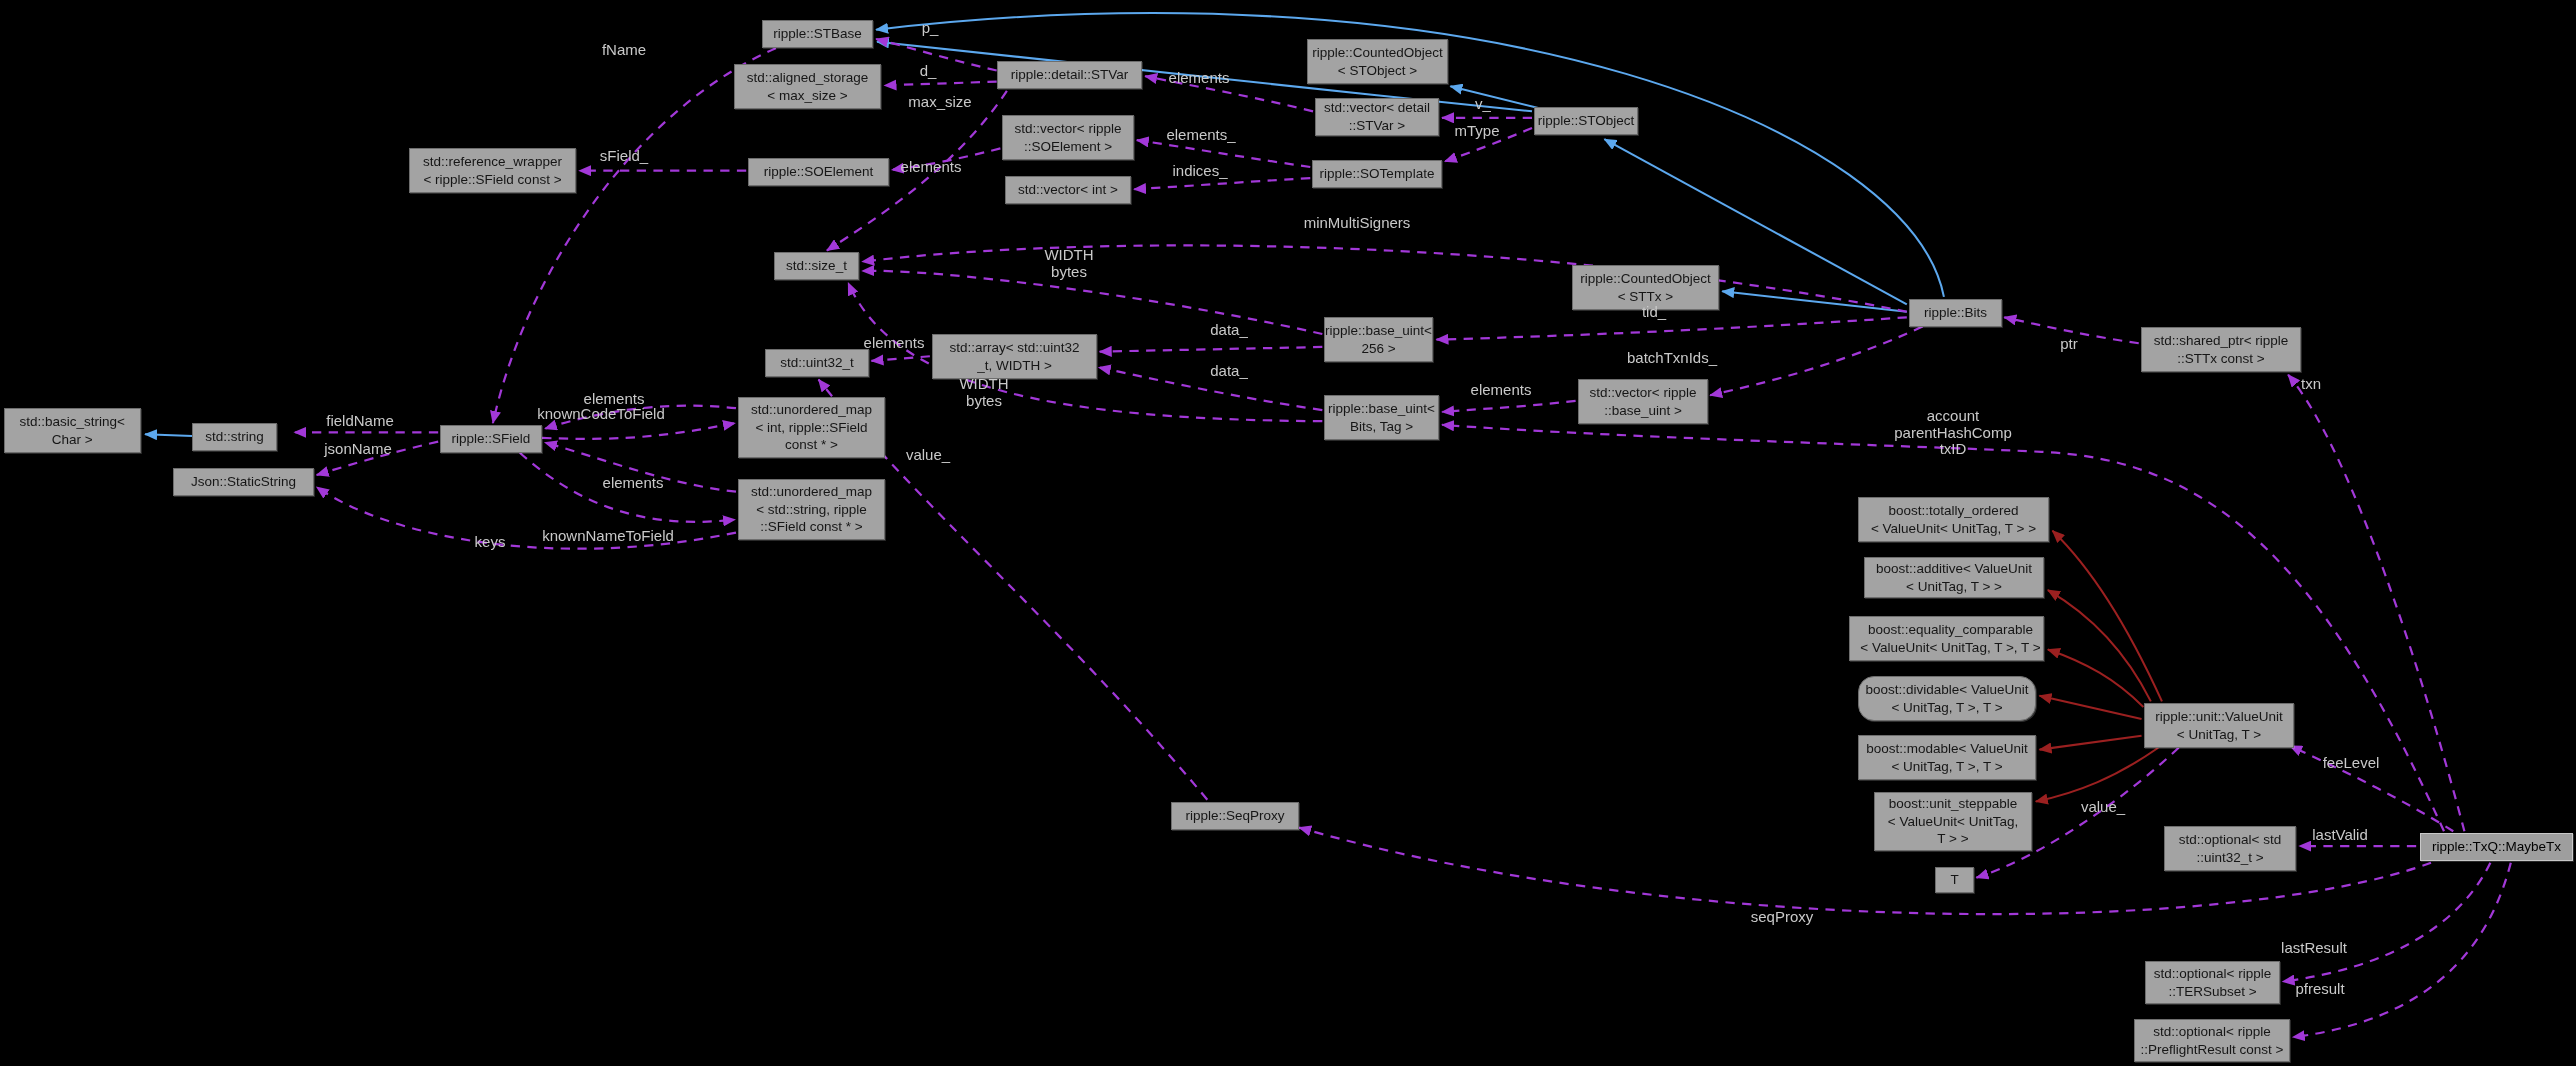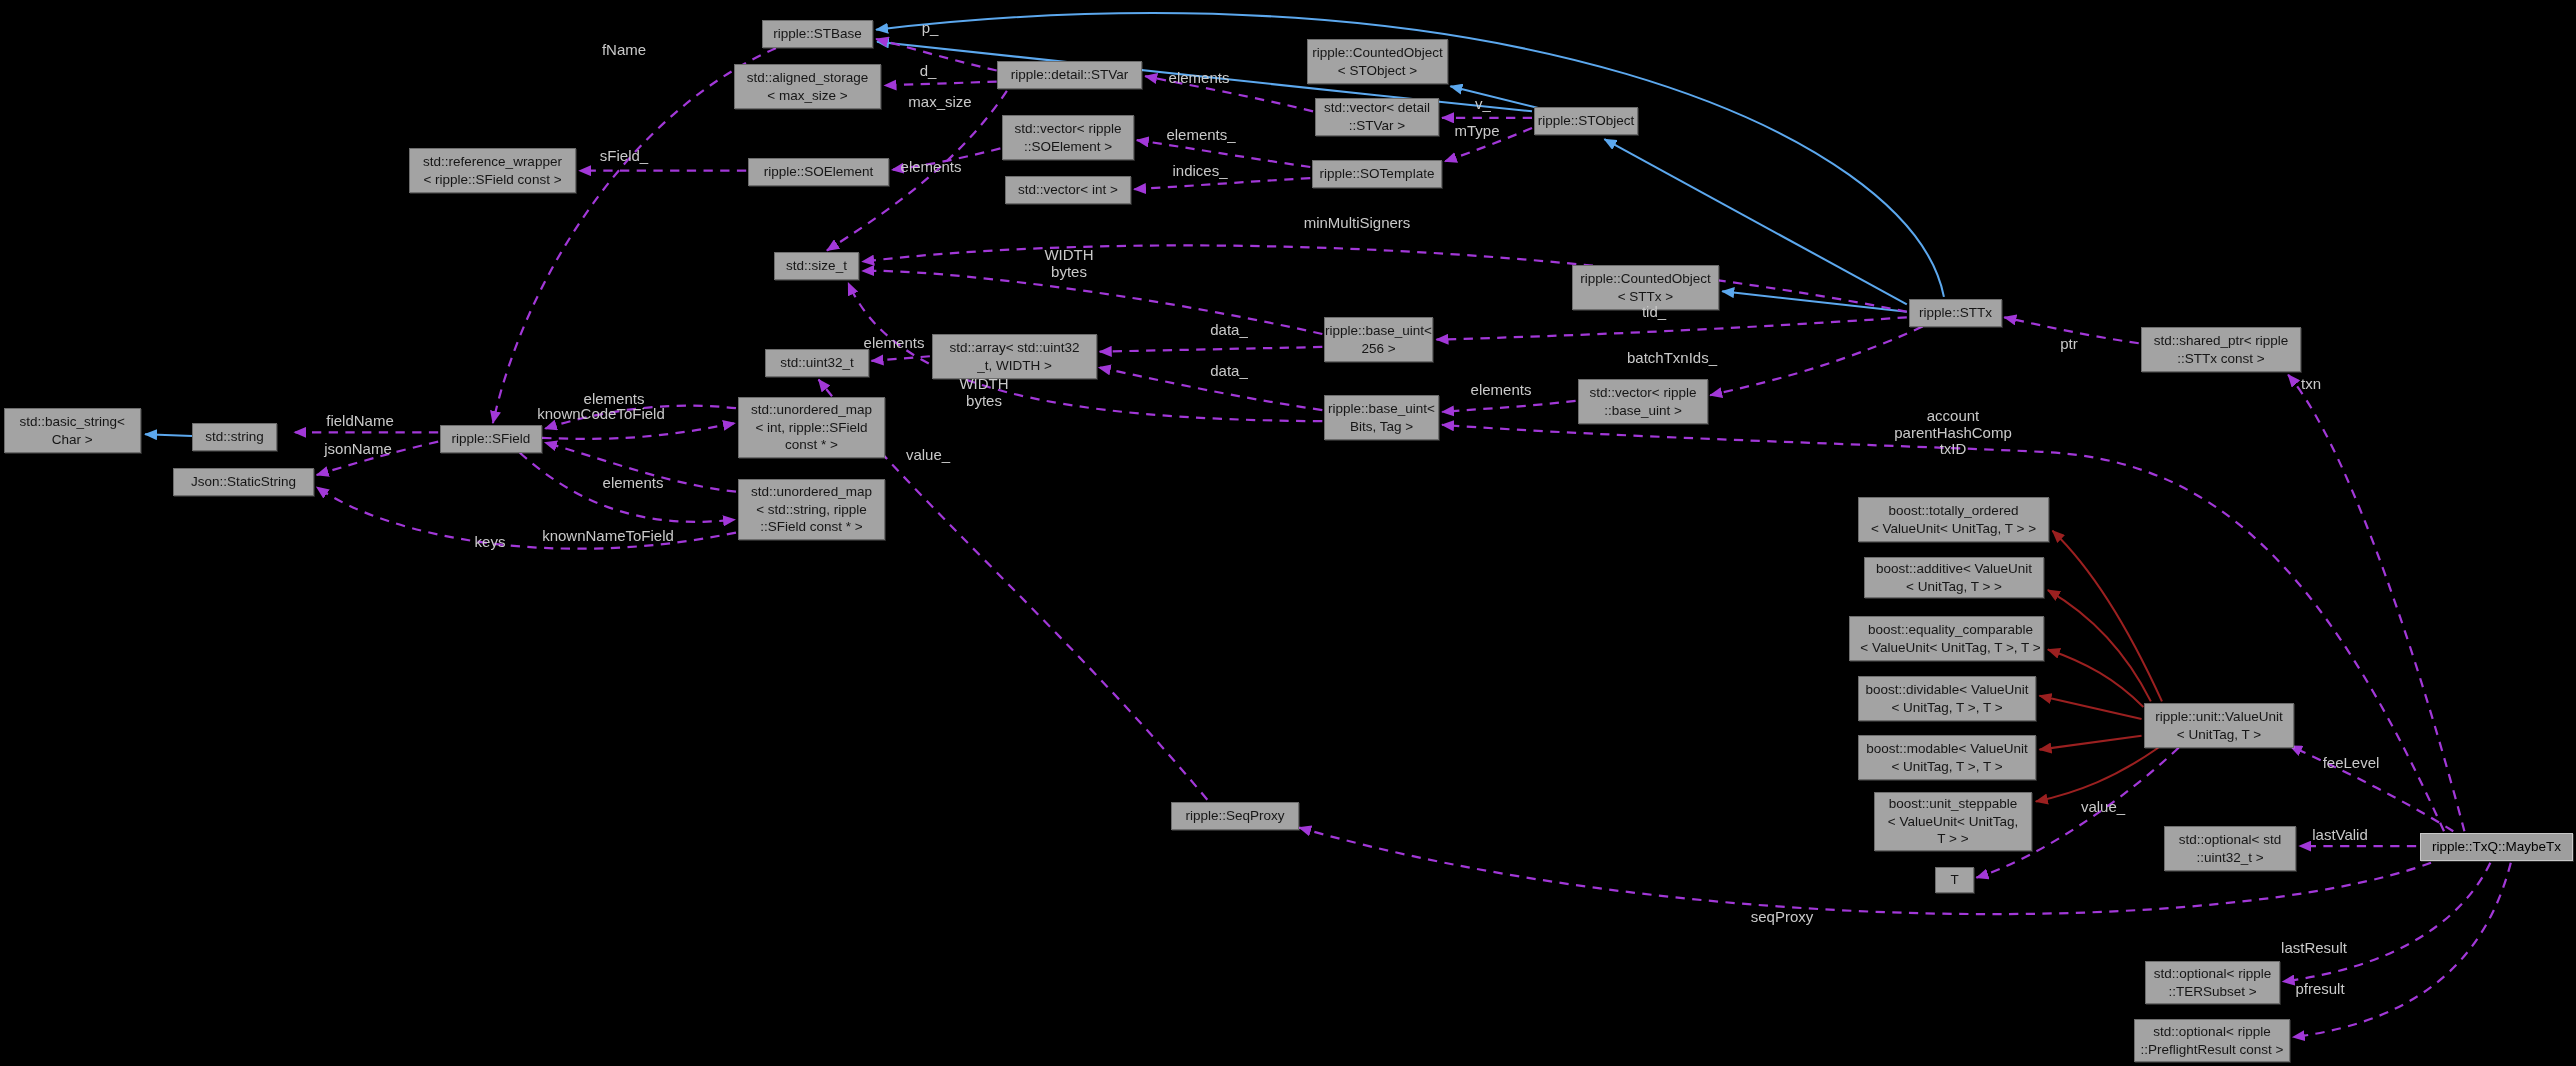--- a/index.html
+++ b/index.html
@@ -133,21 +133,21 @@
     <div class="node" style="left: 1002px; top: 115px; width: 132px; height: 45px;">std::vector&lt; ripple
 ::SOElement &gt;</div>
     <div class="node" style="left: 748px; top: 158px; width: 141px; height: 28px;">ripple::SOElement</div>
     <div class="node" style="left: 1312px; top: 160px; width: 130px; height: 28px;">ripple::SOTemplate</div>
     <div class="node" style="left: 1005px; top: 176px; width: 126px; height: 28px;">std::vector&lt; int &gt;</div>
     <div class="node" style="left: 409px; top: 148px; width: 167px; height: 45px;">std::reference_wrapper
 &lt; ripple::SField const &gt;</div>
     <div class="node" style="left: 774px; top: 252px; width: 85px; height: 28px;">std::size_t</div>
     <div class="node" style="left: 1572px; top: 265px; width: 147px; height: 45px;">ripple::CountedObject
 &lt; STTx &gt;</div>
-    <div class="node" style="left: 1909px; top: 299px; width: 93px; height: 28px;">ripple::STTx</div>
+    <div class="node" style="left: 1909px; top: 299px; width: 93px; height: 28px;">ripple::Bits</div>
     <div class="node" style="left: 2141px; top: 327px; width: 160px; height: 45px;">std::shared_ptr&lt; ripple
 ::STTx const &gt;</div>
     <div class="node" style="left: 1324px; top: 317px; width: 109px; height: 45px;">ripple::base_uint&lt;
 256 &gt;</div>
     <div class="node" style="left: 765px; top: 349px; width: 104px; height: 28px;">std::uint32_t</div>
     <div class="node" style="left: 932px; top: 334px; width: 165px; height: 45px;">std::array&lt; std::uint32
 _t, WIDTH &gt;</div>
     <div class="node" style="left: 1324px; top: 395px; width: 115px; height: 45px;">ripple::base_uint&lt;
 Bits, Tag &gt;</div>
     <div class="node" style="left: 1578px; top: 379px; width: 130px; height: 45px;">std::vector&lt; ripple
@@ -162,21 +162,21 @@
 const * &gt;</div>
     <div class="node" style="left: 738px; top: 479px; width: 147px; height: 61px;">std::unordered_map
 &lt; std::string, ripple
 ::SField const * &gt;</div>
     <div class="node" style="left: 1858px; top: 497px; width: 191px; height: 45px;">boost::totally_ordered
 &lt; ValueUnit&lt; UnitTag, T &gt; &gt;</div>
     <div class="node" style="left: 1864px; top: 557px; width: 180px; height: 41px;">boost::additive&lt; ValueUnit
 &lt; UnitTag, T &gt; &gt;</div>
     <div class="node" style="left: 1849px; top: 616px; width: 195px; height: 45px; padding-left: 8px;">boost::equality_comparable
 &lt; ValueUnit&lt; UnitTag, T &gt;, T &gt;</div>
-    <div class="node" style="left: 1858px; top: 676px; width: 178px; height: 45px;">boost::dividable&lt; ValueUnit
+    <div class="node" style="left: 1858px; top: 676px; width: 178px; height: 45px; border-radius: 16px;">boost::dividable&lt; ValueUnit
 &lt; UnitTag, T &gt;, T &gt;</div>
     <div class="node" style="left: 1858px; top: 735px; width: 178px; height: 45px;">boost::modable&lt; ValueUnit
 &lt; UnitTag, T &gt;, T &gt;</div>
     <div class="node" style="left: 1874px; top: 792px; width: 158px; height: 59px;">boost::unit_steppable
 &lt; ValueUnit&lt; UnitTag,
 T &gt; &gt;</div>
     <div class="node" style="left: 2144px; top: 703px; width: 150px; height: 45px;">ripple::unit::ValueUnit
 &lt; UnitTag, T &gt;</div>
     <div class="node" style="left: 1171px; top: 802px; width: 128px; height: 28px;">ripple::SeqProxy</div>
     <div class="node" style="left: 2164px; top: 826px; width: 132px; height: 45px;">std::optional&lt; std

